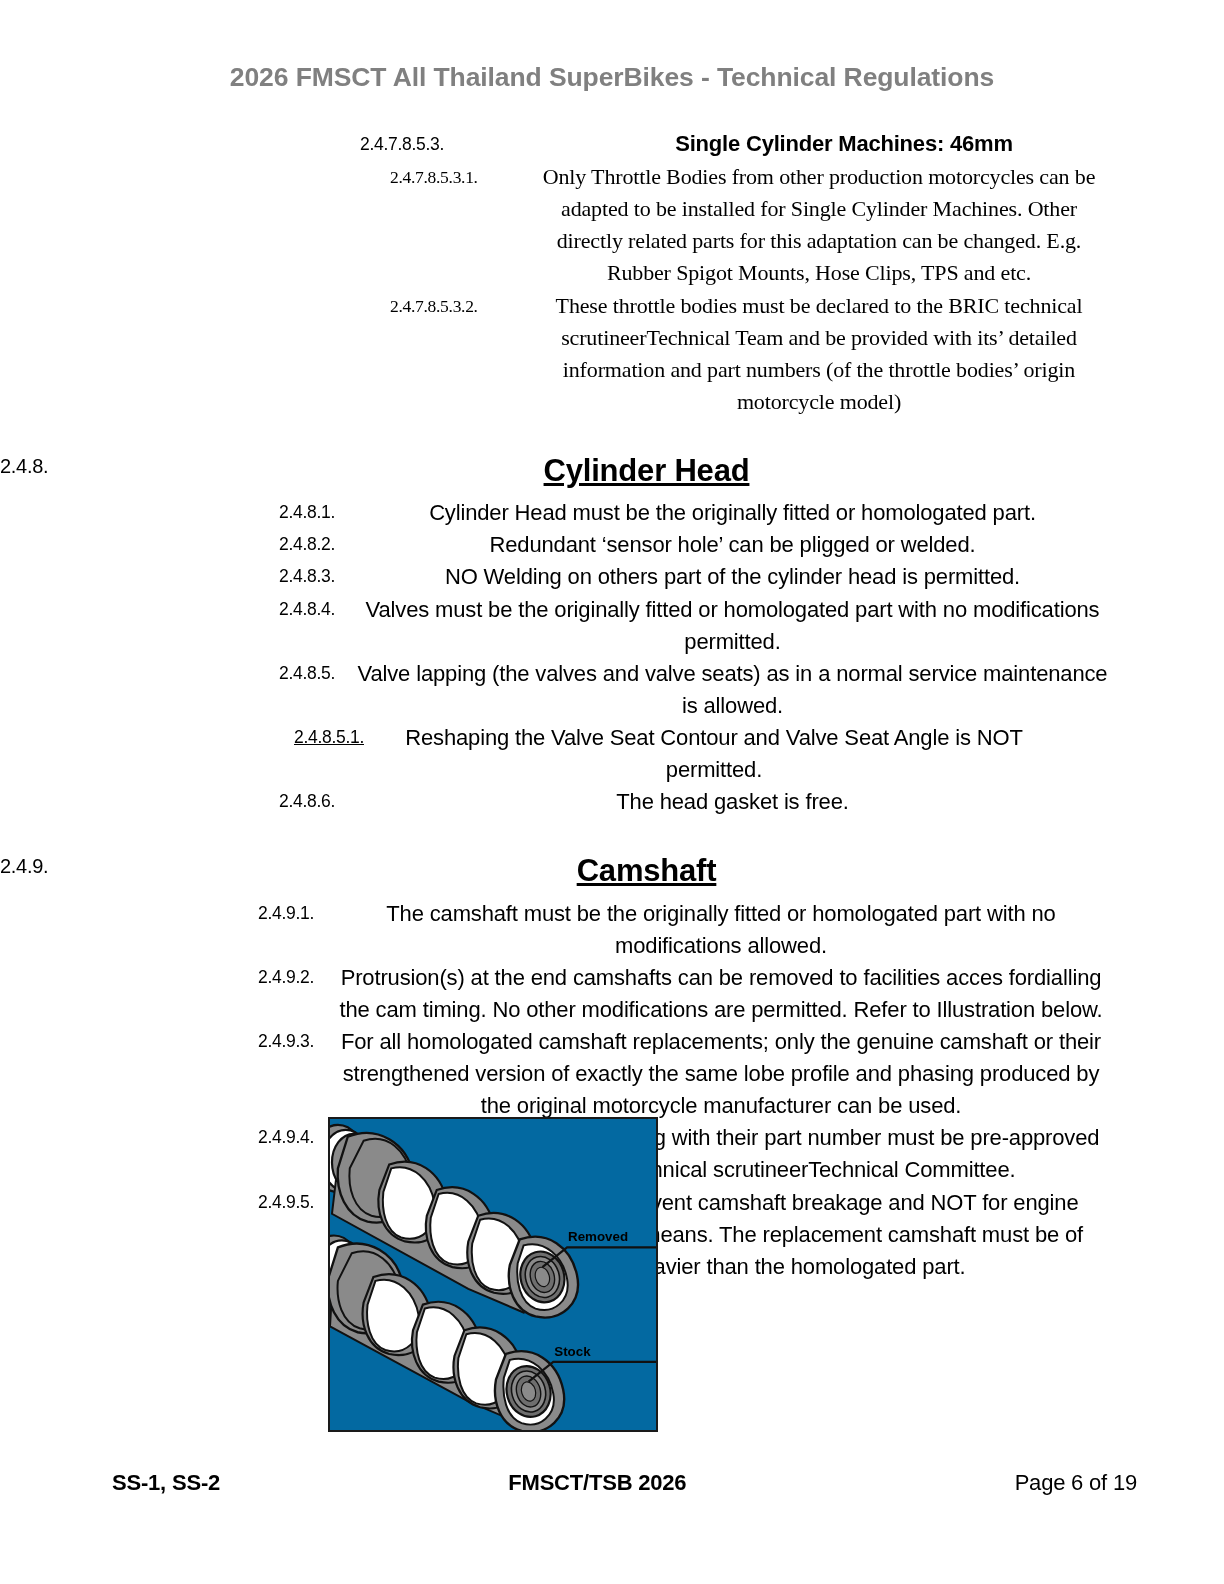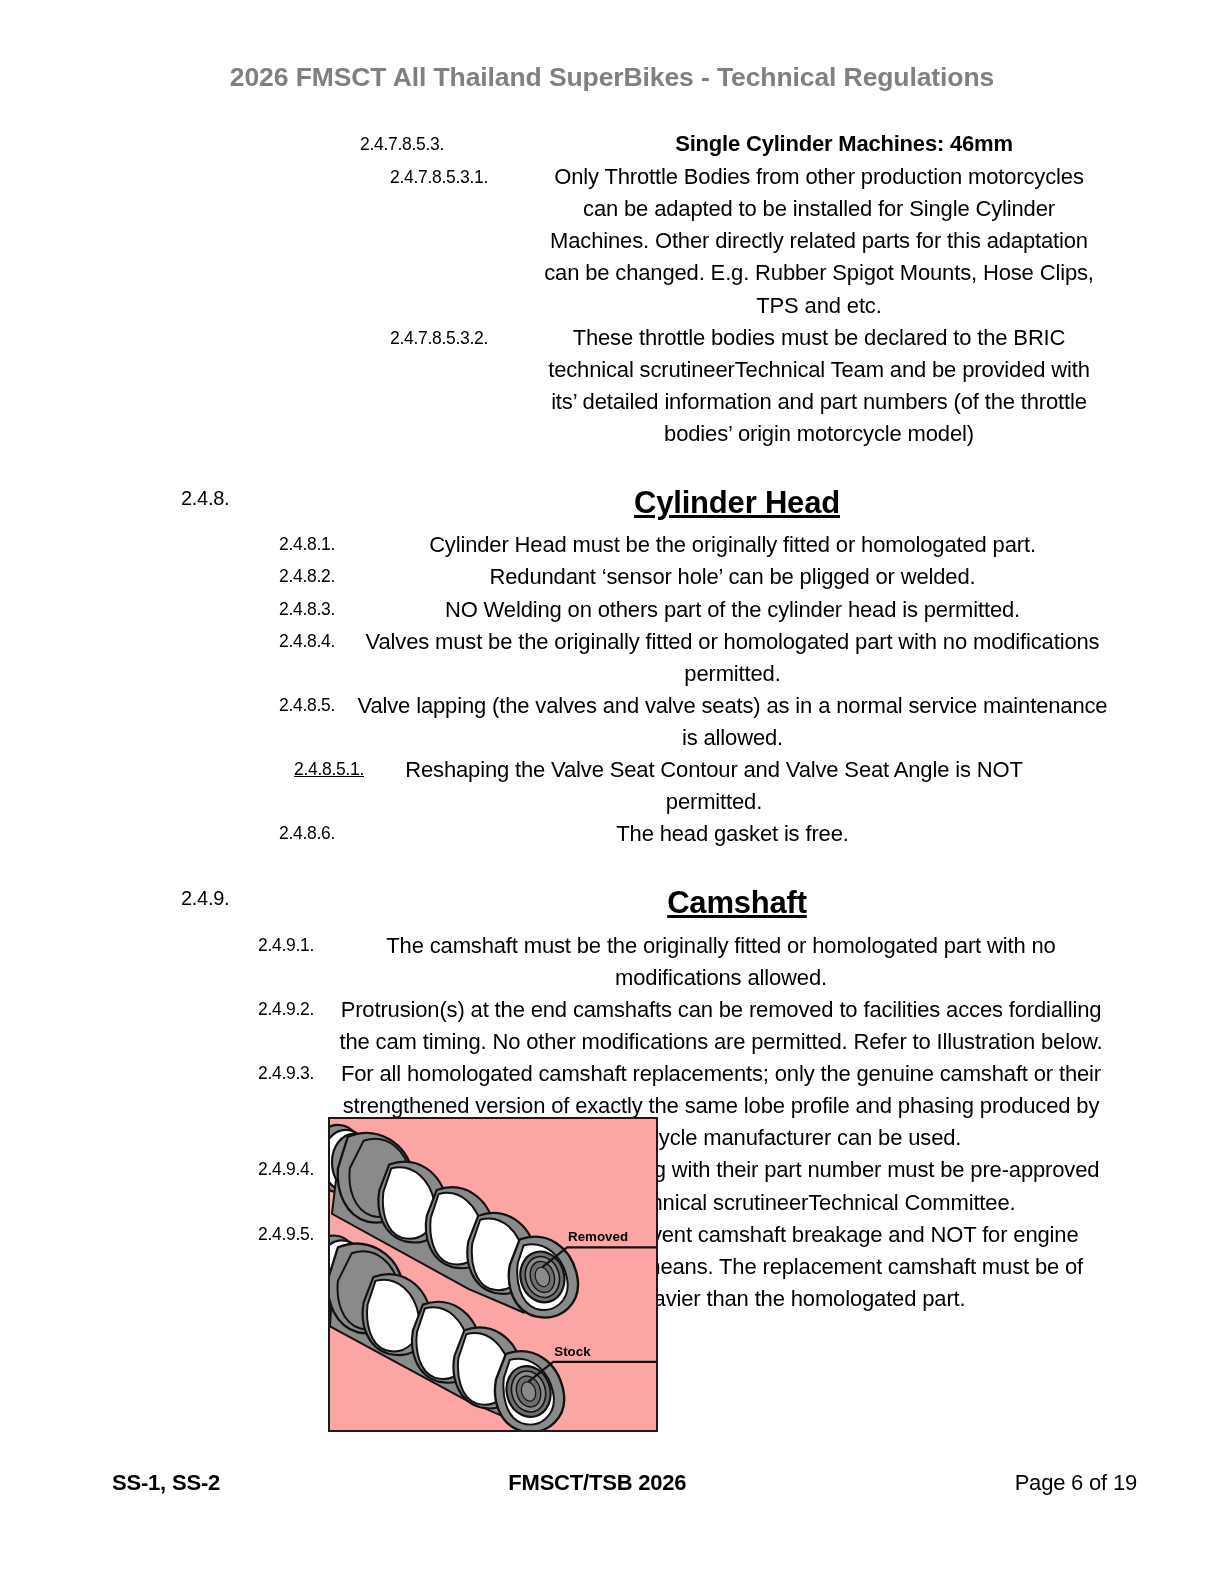--- a/index.html
+++ b/index.html
@@ -61,26 +61,25 @@
     letter-spacing: -0.15px;
     text-align: center;
   }
 
   
   .lvl-h6 { margin-left: 360px; margin-bottom: 1px; }
   .lvl-h6 .num { width: 104px; font-size: 17.5px; padding-top: 4px; }
   .lvl-h6 .txt { font-size: 22px; font-weight: bold; letter-spacing: -0.2px; }
 
   
-  .lvl-7 { margin-left: 390px; margin-right: 120px; }
+  .lvl-7 { margin-left: 390px; margin-right: 120px; font-family: Liberation Serif, serif; }
   .lvl-7 .num { width: 144px; padding-top: 4px; }
 
   
   .section-head {
-    margin-left: 181px;
     margin-top: 30px;
     margin-bottom: 4px;
   }
   .section-head .num { width: 69px; font-size: 20px; padding-top: 4px; }
   .section-head .txt {
     font-size: 31px;
     font-weight: bold;
     letter-spacing: -0.2px;
     text-decoration: underline;
   }
@@ -98,21 +97,21 @@
   .lvl-5 .num { width: 100px; text-decoration: underline; }
 
   
   .figure {
     position: absolute;
     left: 328px;
     top: 1117px;
     width: 330px;
     height: 315px;
     border: 2px solid #1a1a1a;
-    background: #fca5a5;
+    background: #0369a1;
     box-sizing: border-box;
     overflow: hidden;
   }
   .figure svg { display: block; width: 100%; height: 100%; }
 
   .fig-label {
     font-family: "Liberation Sans", sans-serif;
     font-size: 13.5px;
     font-weight: bold;
     fill: #000000;

